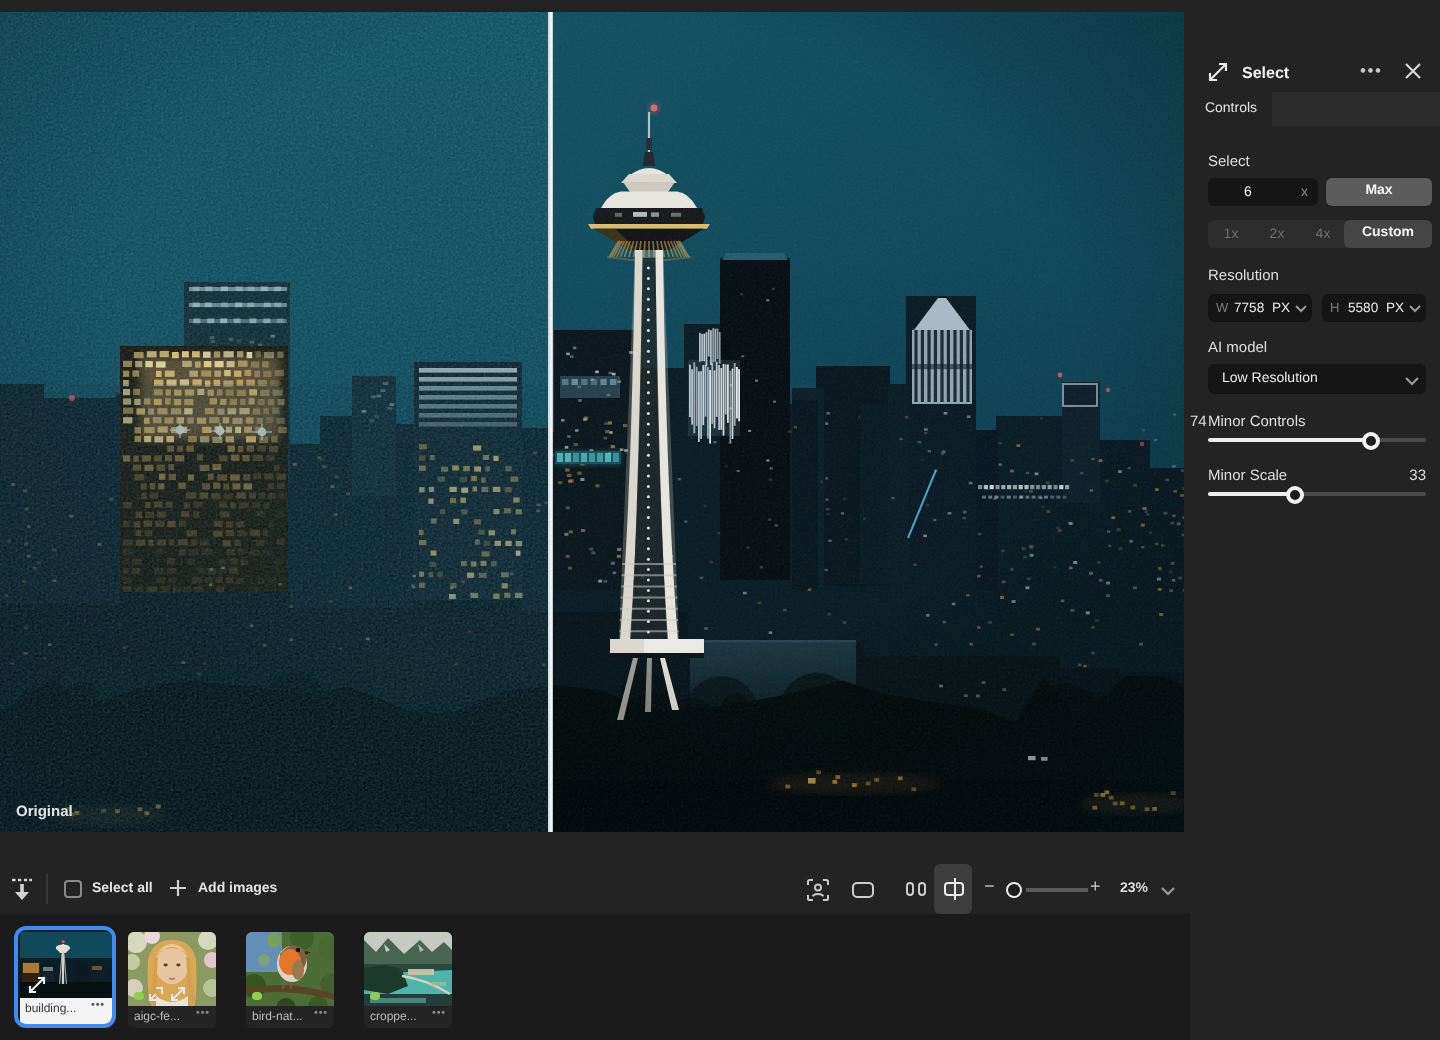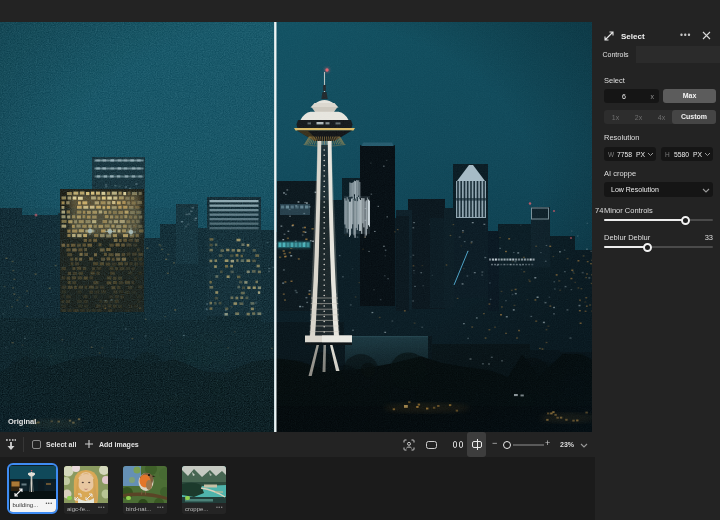--- a/index.html
+++ b/index.html
@@ -2,21 +2,21 @@
 <html><head><meta charset="utf-8"><style>
 html,body{margin:0;padding:0;width:720px;height:520px;background:#1d1d1d;overflow:hidden}
 *{box-sizing:border-box;font-family:"Liberation Sans",sans-serif}
 .abs{position:absolute}
 .lbl{color:#dfdfdf;font-size:7.5px}
 </style></head>
 <body>
 <div style="position:relative;width:720px;height:520px;background:#232323">
 
 
-<div id="canvas" class="abs" style="left:0;top:22px;width:592px;height:410px;overflow:hidden"><svg width="595" height="410" viewBox="0 0 595 410">
+<div id="canvas" class="abs" style="left:0;top:6px;width:592px;height:410px;overflow:hidden"><svg width="595" height="410" viewBox="0 0 595 410">
         <defs>
 <linearGradient id="sky" x1="0" y1="0" x2="0" y2="1">
  <stop offset="0" stop-color="#115061"></stop>
             <stop offset="0.3" stop-color="#114c5e"></stop>
  <stop offset="0.6" stop-color="#0e4253"></stop>
             <stop offset="1" stop-color="#0a3644"></stop>
 </linearGradient>
 <linearGradient id="skyR" x1="0" y1="0" x2="1" y2="0">
  <stop offset="0" stop-color="#000000" stop-opacity="0"></stop>
             <stop offset="1" stop-color="#05202a" stop-opacity="0.12"></stop>
@@ -1226,34 +1226,34 @@
   </div>
   <div class="abs" style="left:66px;top:125px;width:52px;height:14px;background:#151515;border-radius:3px">
     <span class="abs" style="left:4px;top:3.5px;color:#7c7c7c;font-size:6.5px">H</span>
     <span class="abs" style="left:13px;top:3.5px;color:#ececec;font-size:6.8px">5580</span>
     <span class="abs" style="left:32px;top:3.5px;color:#ececec;font-size:6.8px">PX</span>
     <svg class="abs" style="left:43px;top:5px" width="7" height="5" viewBox="0 0 7 5">
           <path d="M1 1 L3.5 3.5 L6 1" stroke="#9a9a9a" stroke-width="1" fill="none"></path>
         </svg>
   </div>
 
-  <span class="abs lbl" style="left:9px;top:147px">AI croppe</span>
+  <span class="abs lbl" style="left:9px;top:147px">AI model</span>
   <div class="abs" style="left:9px;top:160px;width:109px;height:15px;background:#151515;border-radius:3px">
     <span class="abs" style="left:7px;top:4px;color:#ececec;font-size:7px">Low Resolution</span>
     <svg class="abs" style="left:98px;top:5.5px" width="8" height="6" viewBox="0 0 8 6">
           <path d="M1 1 L4 4 L7 1" stroke="#9a9a9a" stroke-width="1.1" fill="none"></path>
         </svg>
   </div>
 
   <span class="abs lbl" style="left:9px;top:184px">Minor Controls</span>
   <span class="abs lbl" style="left:0;top:184px;width:118px;text-align:left">74</span>
   <div class="abs" style="left:9px;top:197px;width:109px;height:2px;background:#4a4a4a;border-radius:1px"></div>
   <div class="abs" style="left:9px;top:197px;width:81px;height:2px;background:#ededed;border-radius:1px"></div>
   <div class="abs" style="left:86px;top:193.5px;width:9px;height:9px;border-radius:50%;background:#1d1d1d;border:2px solid #f2f2f2"></div>
-  <span class="abs lbl" style="left:9px;top:211px">Deblur Deblur</span>
+  <span class="abs lbl" style="left:9px;top:211px">Minor Scale</span>
   <span class="abs lbl" style="left:0;top:211px;width:118px;text-align:right">33</span>
   <div class="abs" style="left:9px;top:224px;width:109px;height:2px;background:#4a4a4a;border-radius:1px"></div>
   <div class="abs" style="left:9px;top:224px;width:43px;height:2px;background:#ededed;border-radius:1px"></div>
   <div class="abs" style="left:48px;top:220.5px;width:9px;height:9px;border-radius:50%;background:#1d1d1d;border:2px solid #f2f2f2"></div>
 </div>
 
 <div class="abs" style="left:0;top:432px;width:595px;height:25px;background:#232323">
   <svg class="abs" style="left:5px;top:7px" width="12" height="12" viewBox="0 0 12 12">
     <path d="M1 1 h1.8 M4 1 h1.6 M7 1 h1.6 M9.6 1 h1.4" stroke="#d2d2d2" stroke-width="1.3"></path>
     <rect x="5.1" y="3" width="1.8" height="5" fill="#d2d2d2"></rect>

